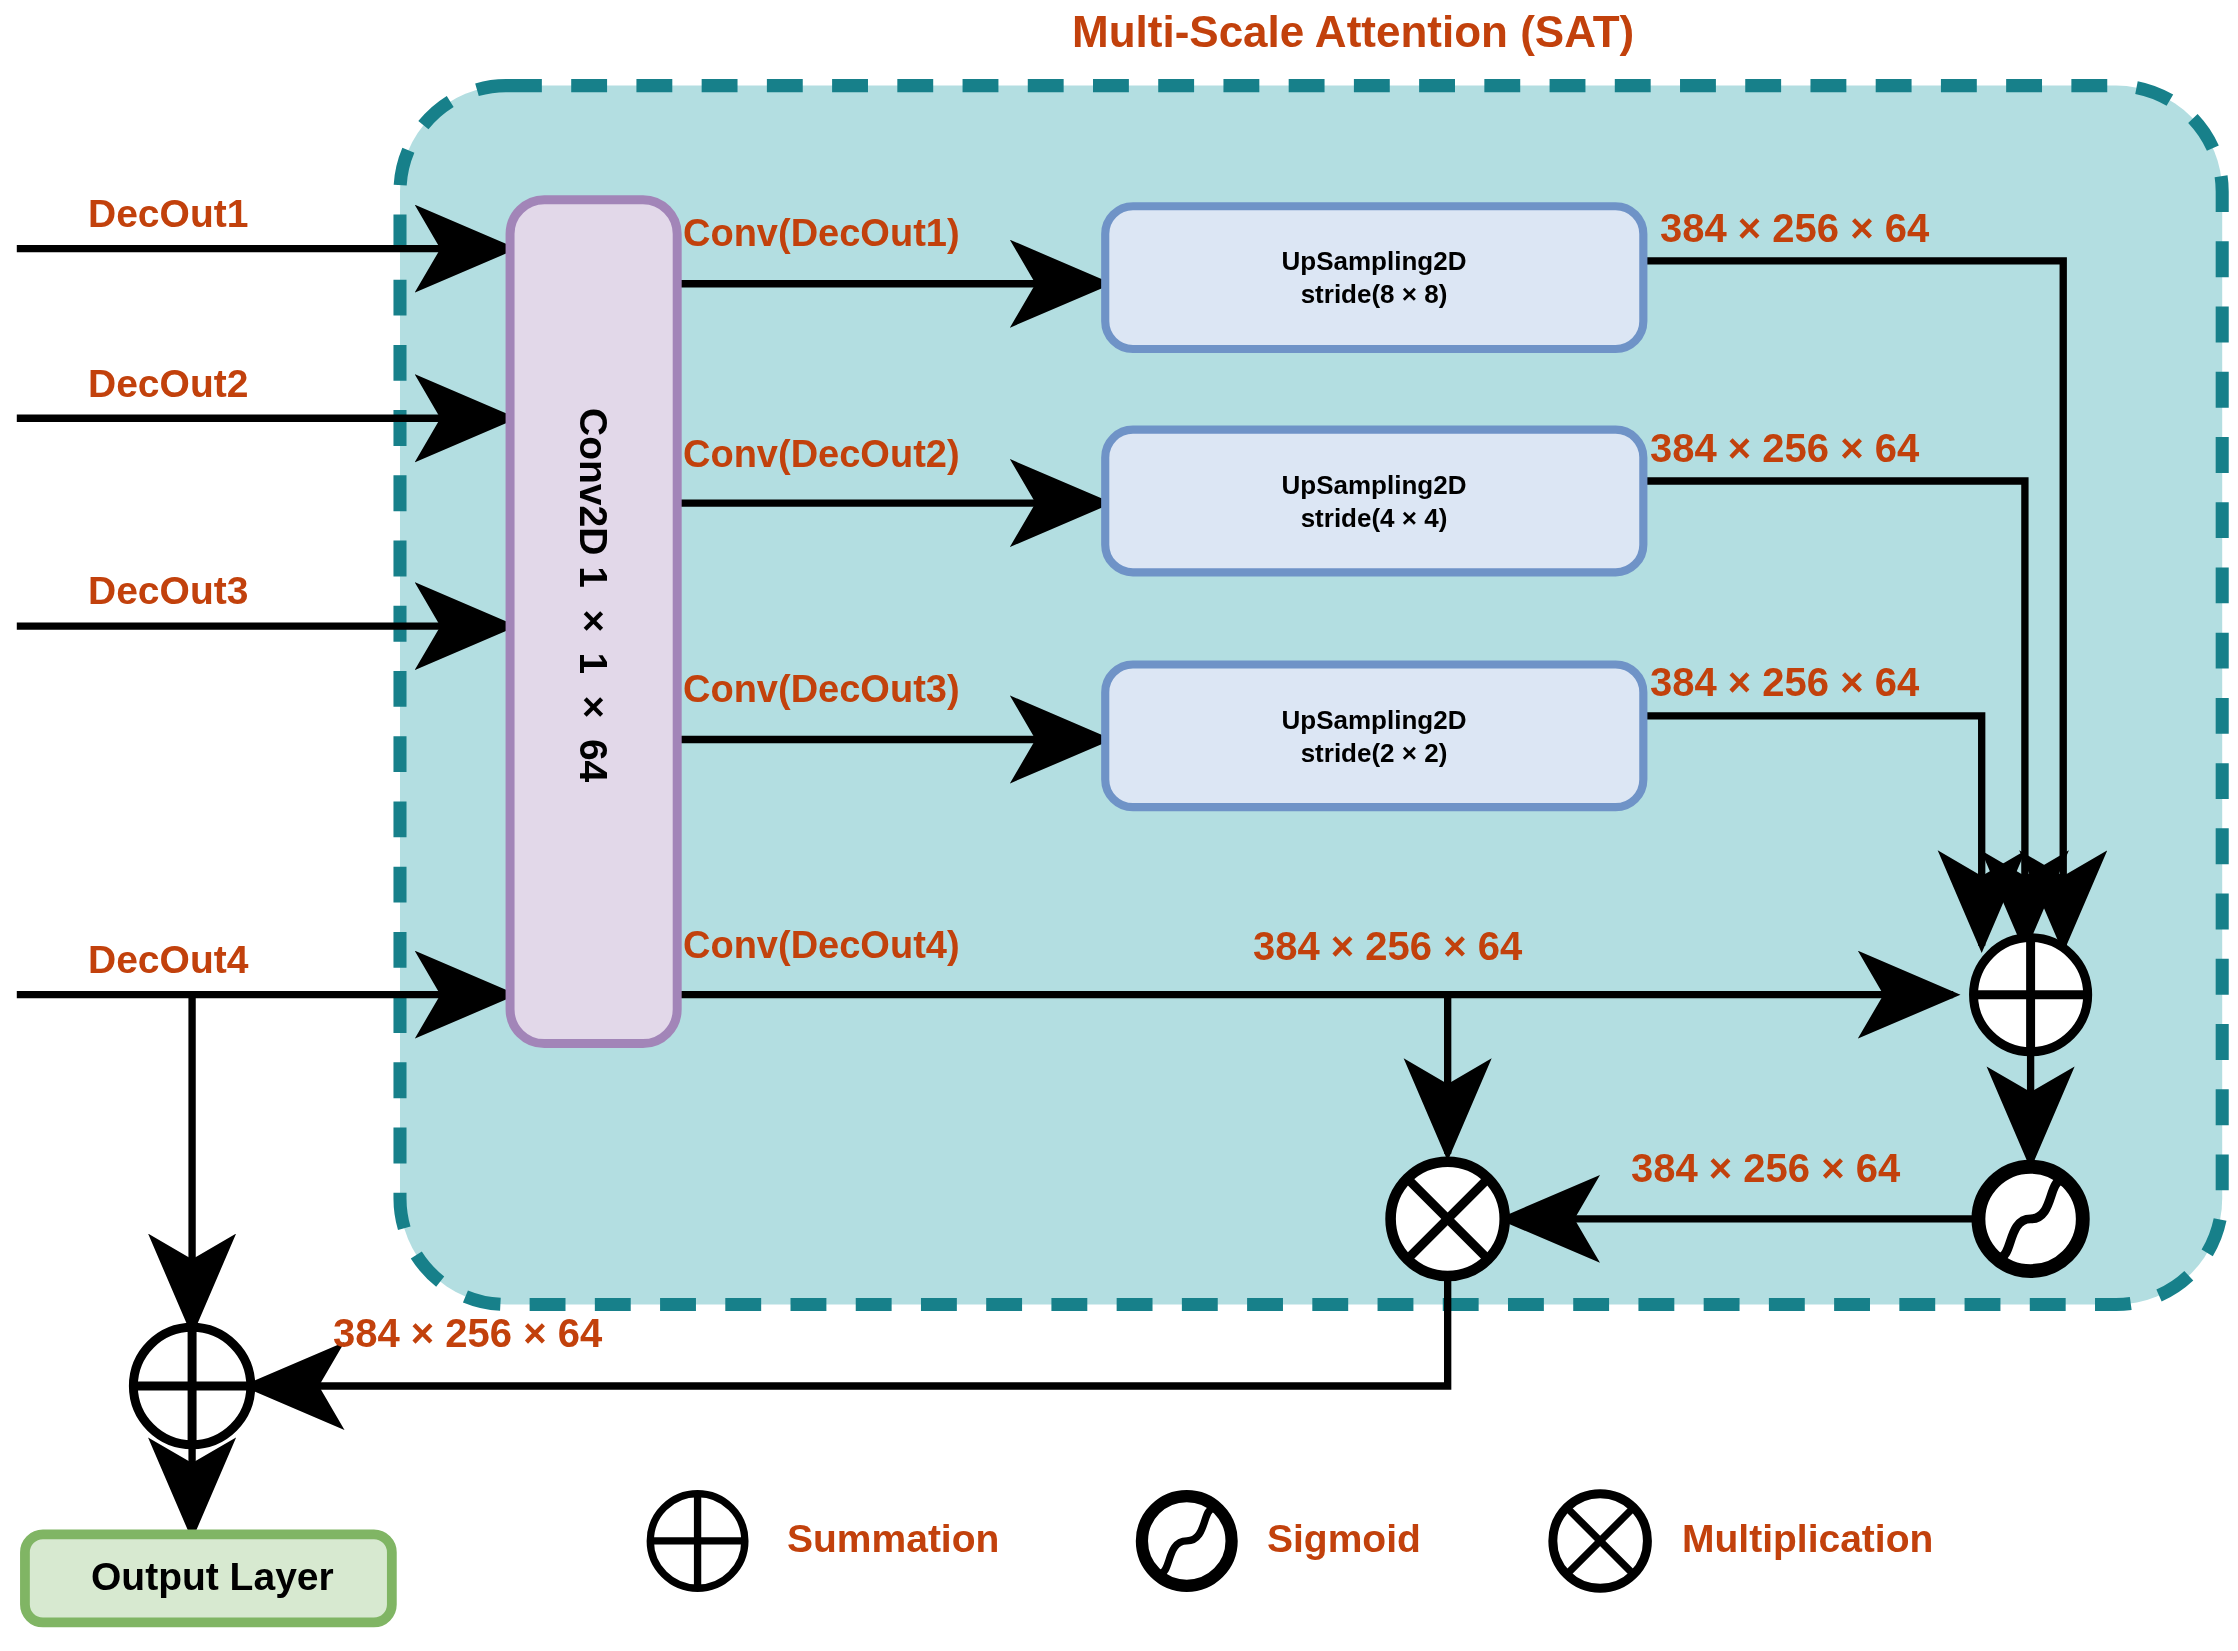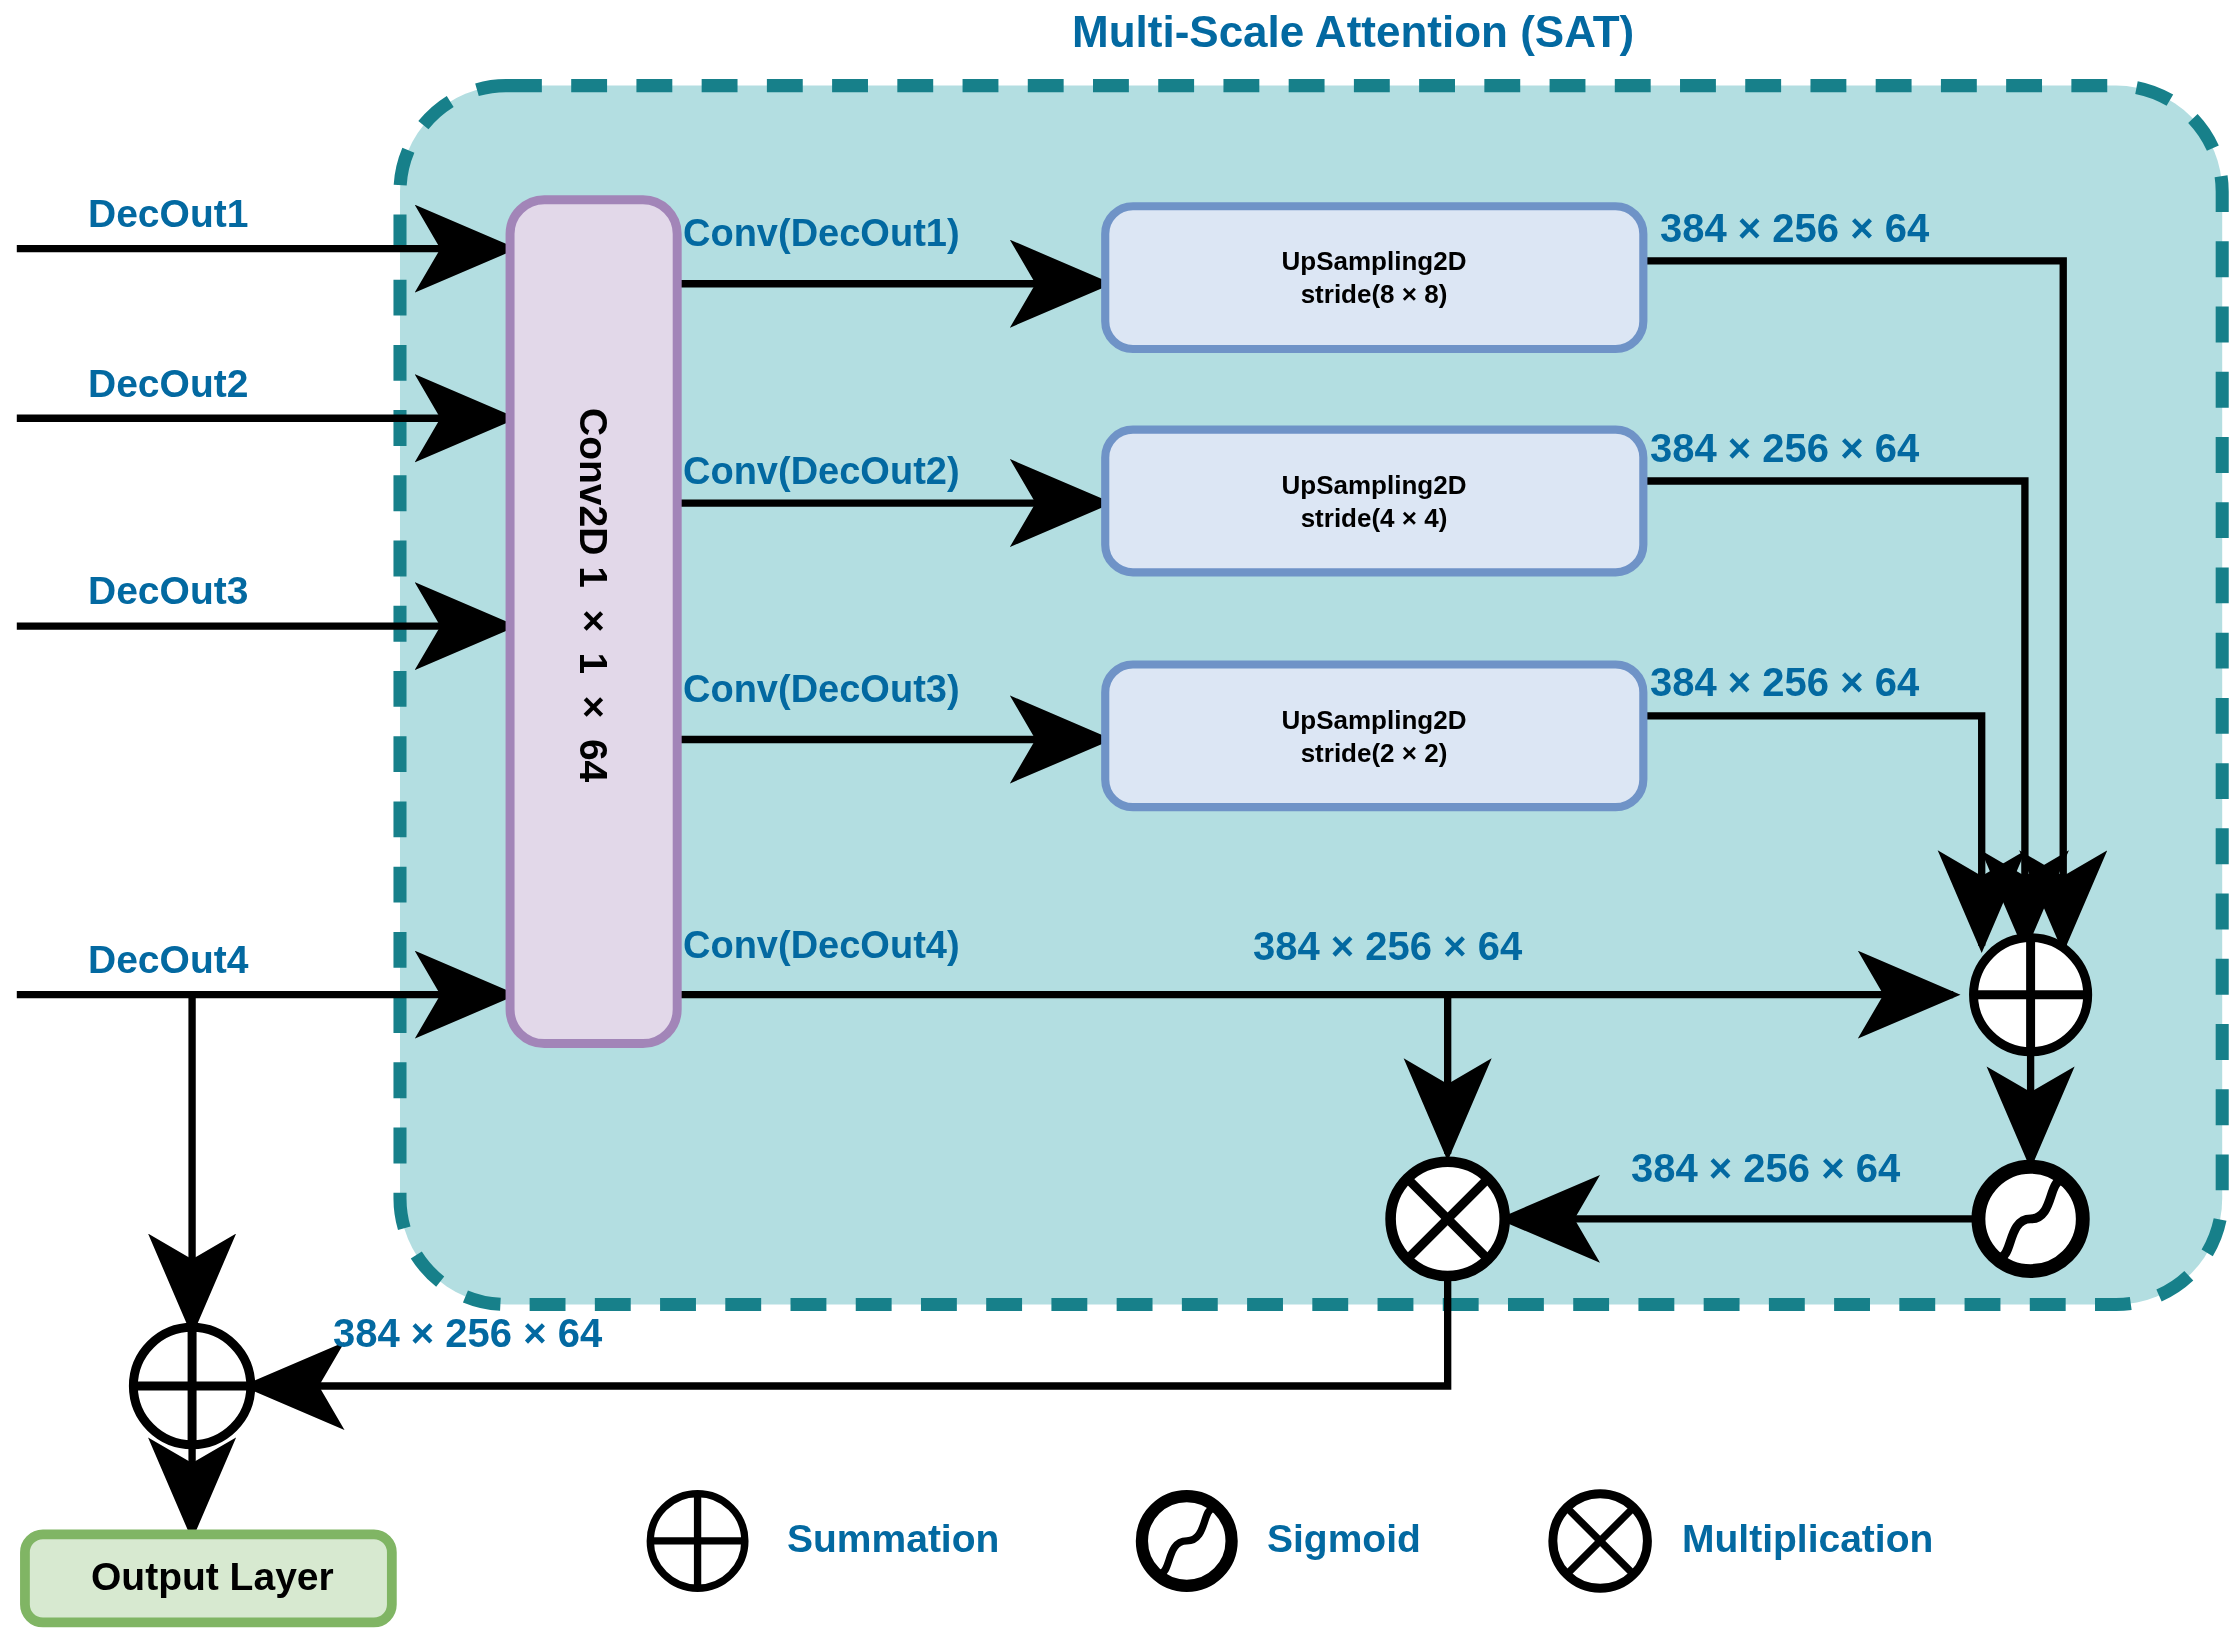--- a/index.html
+++ b/index.html
@@ -1,20 +1,20 @@
 <!DOCTYPE html>
 <html style="font-size:13px"><head>
 <meta charset="utf-8">
 <style>
   html,body{margin:0;padding:0;background:#ffffff;}
   body{width:2239px;height:1651px;position:relative;overflow:hidden;
        font-family:"Liberation Sans","DejaVu Sans",sans-serif;}
   #stage{position:absolute;left:0;top:0;width:2239px;height:1651px;}
   svg#canvas{position:absolute;left:0;top:0;width:2239px;height:1651px;}
-  .lbl{position:absolute;color:#0369a1;font-weight:bold;white-space:nowrap;
+  .lbl{position:absolute;color:#c2410c;font-weight:bold;white-space:nowrap;
        font-family:"Liberation Sans","DejaVu Sans",sans-serif;line-height:1;}
   .title{font-size:44px;font-weight:bold;}
   .io-label{font-size:39px;font-weight:bold;}
   .edge-label{font-size:38px;font-weight:bold;}
   .dim-label{font-size:40px;font-weight:bold;}
   .legend-label{font-size:39px;font-weight:bold;}
   .boxtext{position:absolute;display:flex;flex-direction:column;
            align-items:center;justify-content:center;
            font-size:26px;font-weight:bold;color:#000;line-height:1.25;
            pointer-events:none;text-align:center;}
@@ -118,21 +118,21 @@
   <div class="lbl title" style="left:1072px;top:9.8px;">Multi-Scale Attention (SAT)</div>
 
   <div class="lbl io-label" style="left:88px;top:194px;">DecOut1</div>
   <div class="lbl io-label" style="left:88px;top:364px;">DecOut2</div>
   <div class="lbl io-label" style="left:88px;top:571px;">DecOut3</div>
   <div class="lbl io-label" style="left:88px;top:940px;">DecOut4</div>
 
   <div class="vtext" style="left:571px;top:408px;">Conv2D 1 × 1 × 64</div>
 
   <div class="lbl edge-label" style="left:683px;top:214px;">Conv(DecOut1)</div>
-  <div class="lbl edge-label" style="left:683px;top:435px;margin-top:17px;">Conv(DecOut2)</div>
+  <div class="lbl edge-label" style="left:683px;top:435px;">Conv(DecOut2)</div>
   <div class="lbl edge-label" style="left:683px;top:670px;">Conv(DecOut3)</div>
   <div class="lbl edge-label" style="left:683px;top:926px;text-align:right;">Conv(DecOut4)</div>
 
   <div class="boxtext" style="left:1105px;top:206px;width:538px;height:143px;">
     <span>UpSampling2D</span>
     <span>stride(8 × 8)</span>
   </div>
   <div class="boxtext" style="left:1105px;top:430px;width:538px;height:143px;">
     <span>UpSampling2D</span>
     <span>stride(4 × 4)</span>

